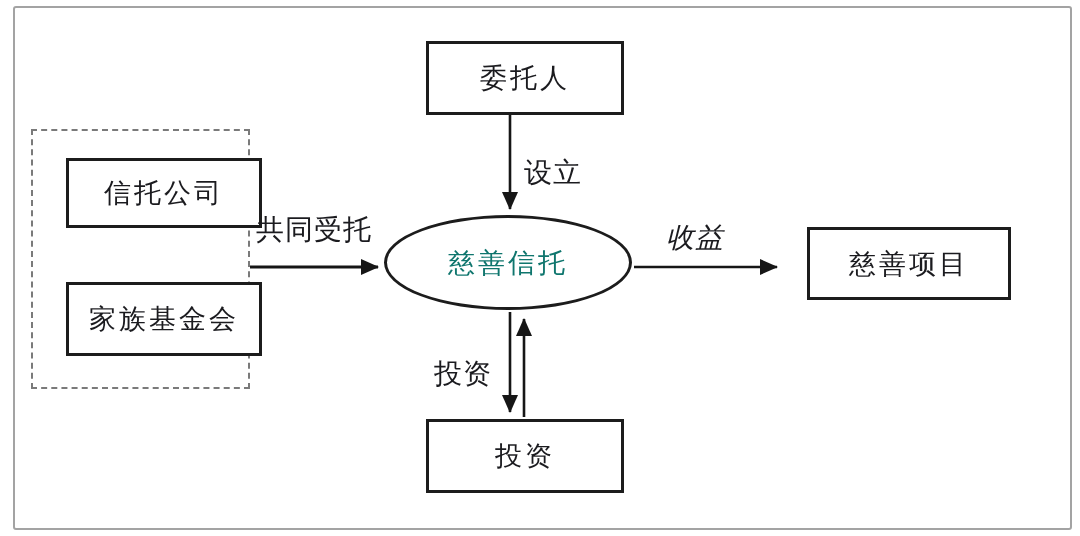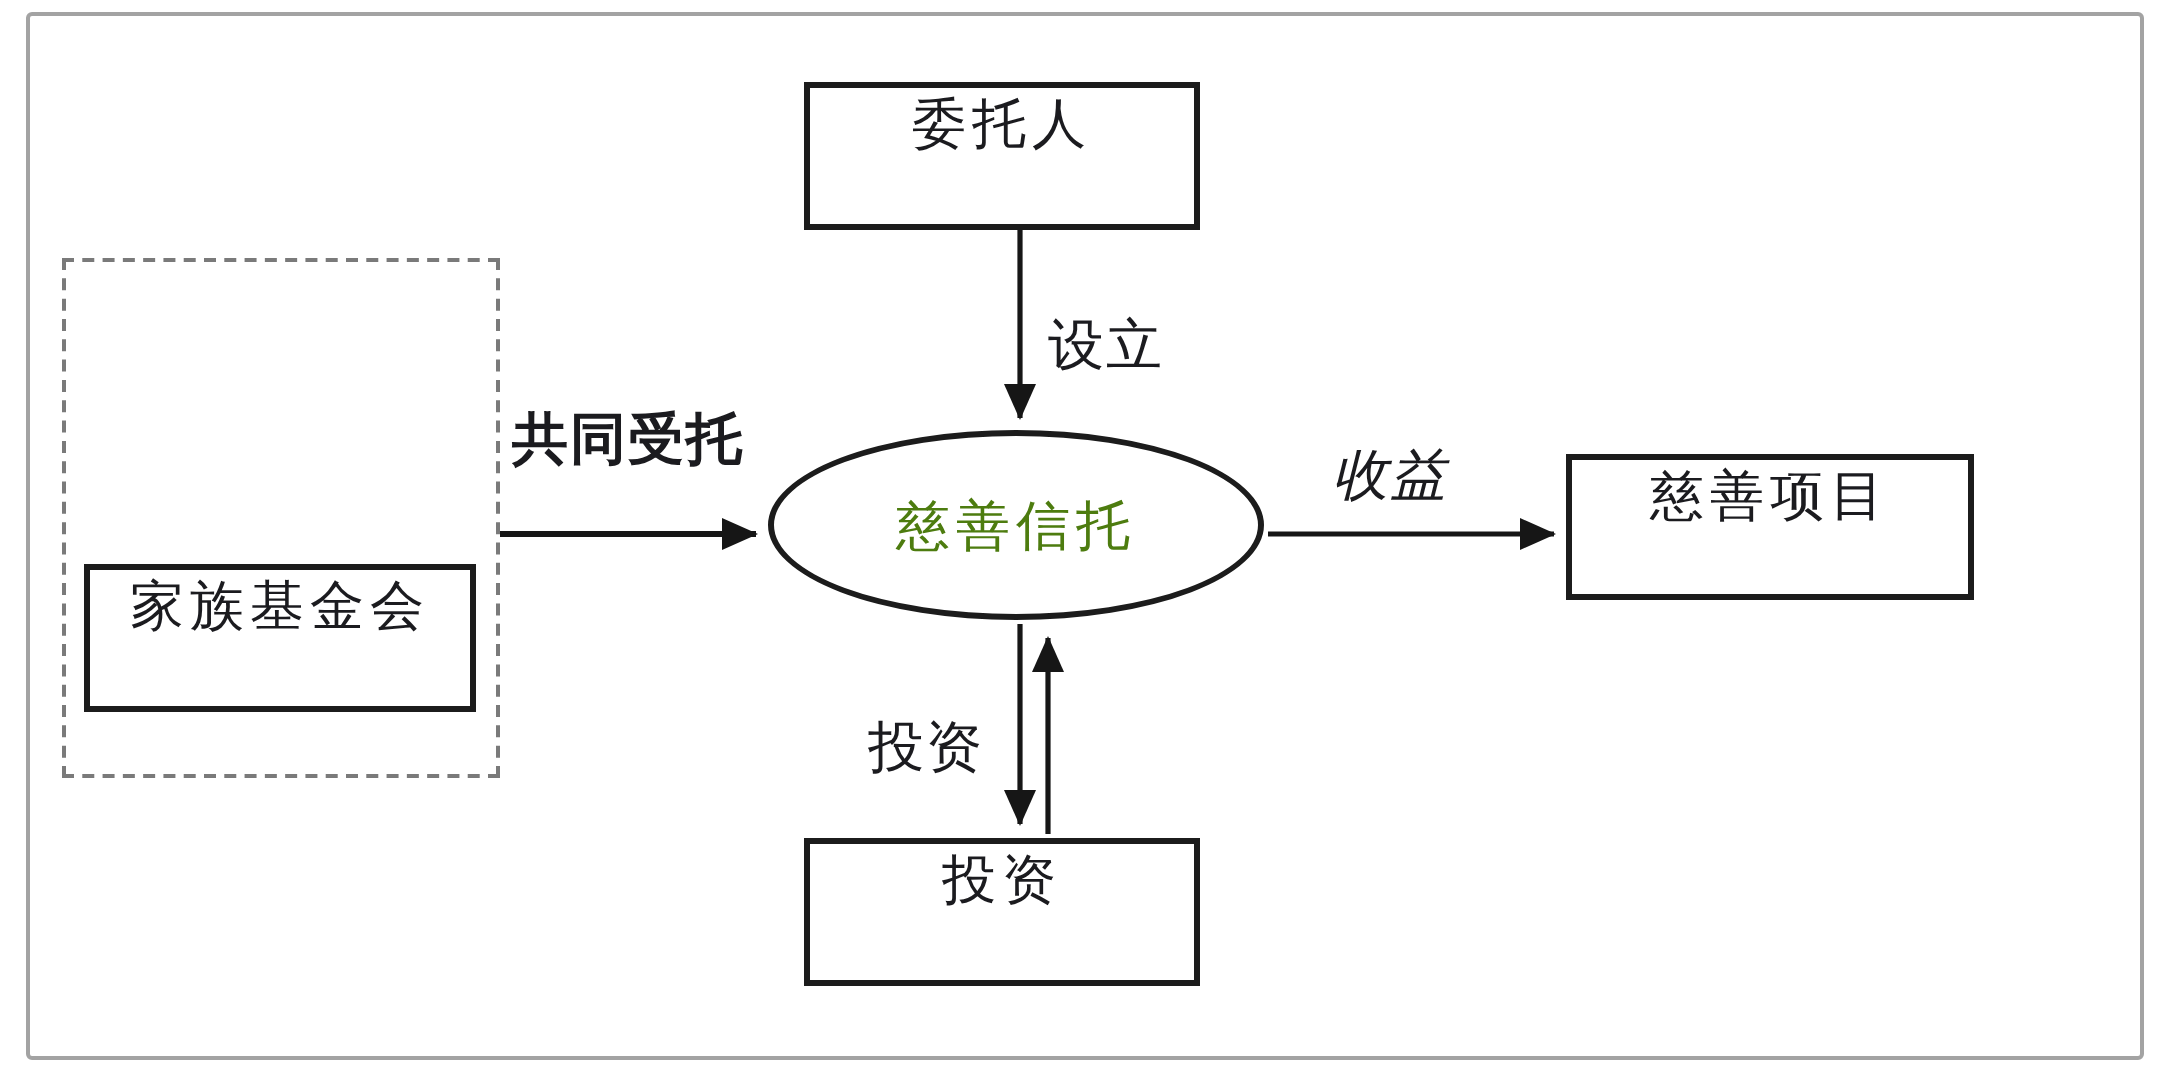--- a/index.html
+++ b/index.html
@@ -22,25 +22,27 @@
     width: 1055px;
     height: 520px;
     border: 2px solid #a3a3a3;
     border-radius: 3px;
   }
   .node-box {
     position: absolute;
     border: 3px solid #1c1c1c;
     background: #ffffff;
     display: flex;
+    align-items: center;
     justify-content: center;
     font-size: 27px;
     color: #1b1b1f;
     letter-spacing: 3px;
     box-sizing: border-box;
+    margin-left: 24px;
   }
   .dashed-group {
     position: absolute;
     left: 31px;
     top: 129px;
     width: 219px;
     height: 260px;
     border: 2px dashed #7a7a7a;
     box-sizing: border-box;
     background: #ffffff;
@@ -51,21 +53,21 @@
     top: 215px;
     width: 248px;
     height: 95px;
     border: 3px solid #1c1c1c;
     border-radius: 50%;
     background: #ffffff;
     display: flex;
     align-items: center;
     justify-content: center;
     font-size: 27px;
-    color: #4d7c0f;
+    color: #0f766e;
     letter-spacing: 3px;
     box-sizing: border-box;
   }
   .edge-label {
     position: absolute;
     font-size: 28px;
     color: #1b1b1f;
     letter-spacing: 1px;
     white-space: nowrap;
     background: transparent;
@@ -80,21 +82,21 @@
     width: 1080px;
     height: 536px;
     pointer-events: none;
   }
   #box-settlor        { left: 402px; top: 41px;  width: 198px; height: 74px; }
   #box-trust-company  { left: 42px;  top: 158px; width: 196px; height: 70px; }
   #box-family-found   { left: 42px;  top: 282px; width: 196px; height: 74px; }
   #box-charity-proj   { left: 783px; top: 227px; width: 204px; height: 73px; }
   #box-investment     { left: 402px; top: 419px; width: 198px; height: 74px; }
   #label-establish    { left: 524px; top: 154px; }
-  #label-joint        { left: 256px; top: 201px; font-weight: bold; }
+  #label-joint        { left: 256px; top: 211px; }
   #label-income       { left: 666px; top: 219px; }
   #label-invest       { left: 434px; top: 355px; }
   #label-principal    { left: 547px; top: 355px; font-size: 23px; }
 </style>
 </head>
 <body>
 
 <div class="canvas">
 
   <div class="outer-frame"></div>
@@ -116,20 +118,23 @@
 
     <line x1="524" y1="417" x2="524" y2="319" stroke="#161616" stroke-width="2.6" marker-end="url(#ah)"></line>
   </svg>
 
   <div class="dashed-group"></div>
 
   <div class="node-box" id="box-settlor">
     <span>委托人</span>
   </div>
 
+  <div class="node-box" id="box-trust-company">
+    <span>信托公司</span>
+  </div>
 
   <div class="node-box" id="box-family-found">
     <span>家族基金会</span>
   </div>
 
   <div class="ellipse-node">
     <span>慈善信托</span>
   </div>
 
   <div class="node-box" id="box-charity-proj">

